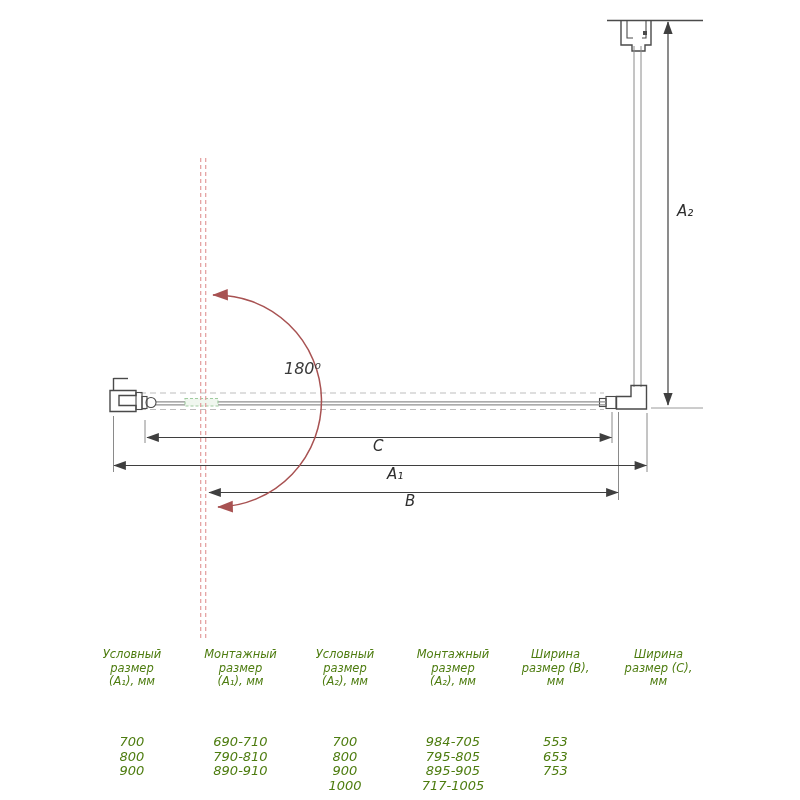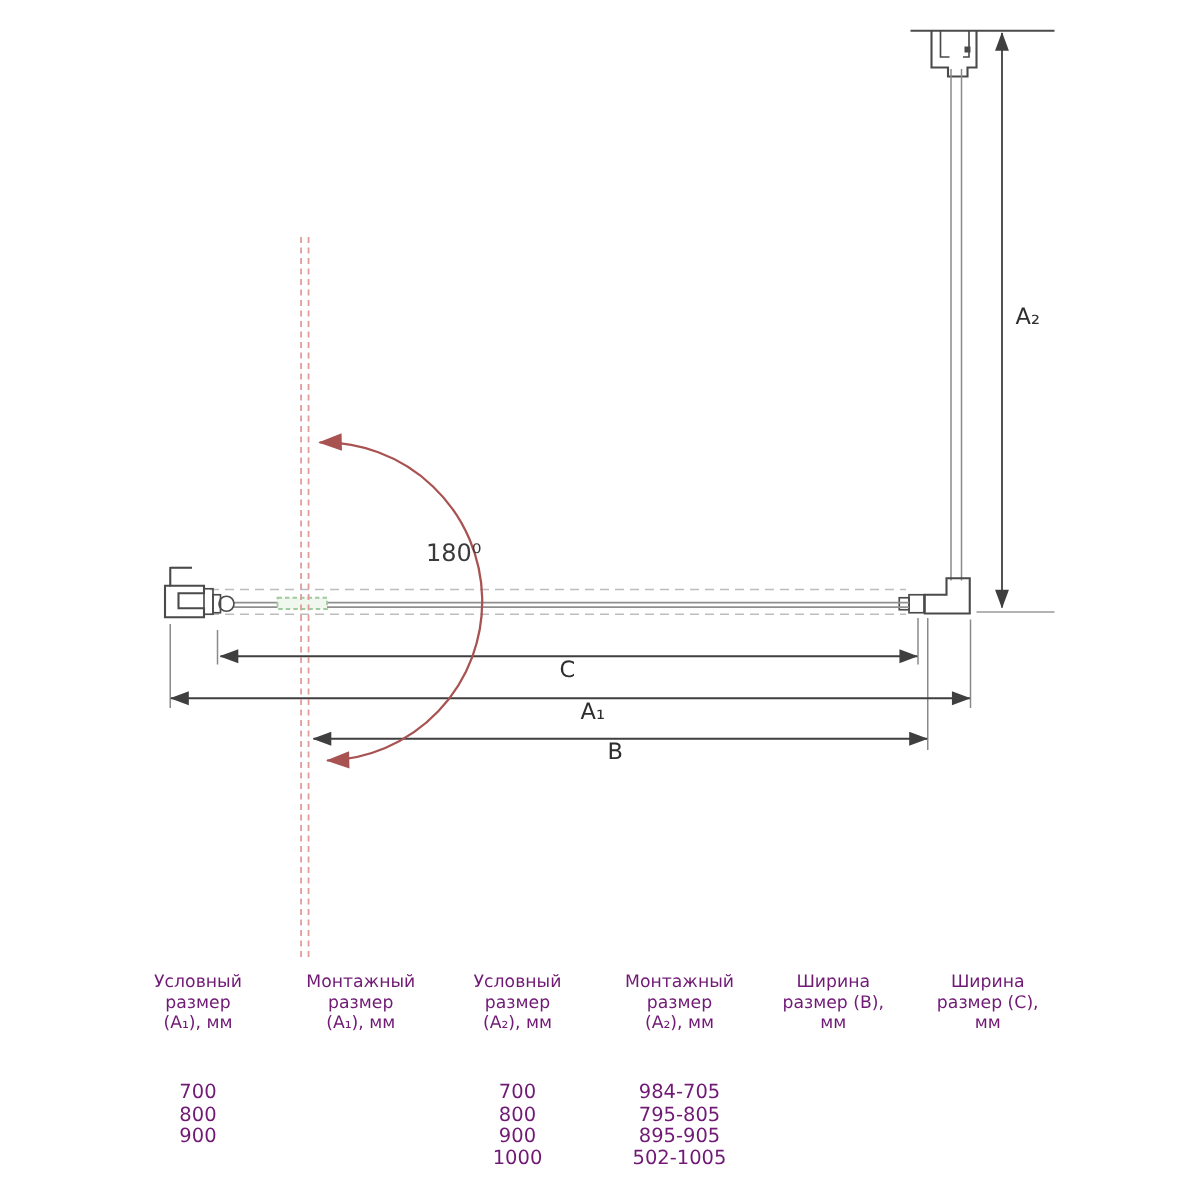--- a/index.html
+++ b/index.html
@@ -1,22 +1,22 @@
 <!DOCTYPE html>
 <html><head>
 <meta charset="utf-8">
 <style>
   html,body{margin:0;padding:0;background:#ffffff;}
   body{width:800px;height:800px;font-family:"DejaVu Sans",sans-serif;}
-  .stage{position:relative;width:800px;height:800px;background:#fff;overflow:hidden;}
+  .stage{position:relative;width:800px;height:800px;background:#fff;overflow:hidden;font-style:italic;}
   .stage svg{position:absolute;top:0;left:0;}
-  .spec-table{position:absolute;top:0;left:0;width:641px;height:800px;color:#701a75;}
+  .spec-table{position:absolute;top:0;left:0;width:641px;height:800px;color:#4d7c0f;}
   .col{position:absolute;top:648px;text-align:center;}
   .hdr{font-size:11.5px;line-height:13.5px;height:44px;font-weight:500;}
-  .vals{margin-top:30px;font-size:13px;line-height:14.5px;}
+  .vals{margin-top:43px;font-size:13px;line-height:14.5px;}
   .dimtext{font-size:15px;fill:#2e2e2e;font-family:"DejaVu Sans",sans-serif;}
   .angletext{font-size:16px;fill:#3a3a3a;font-family:"DejaVu Sans",sans-serif;}
 </style>
 </head>
 <body>
 
 <div class="stage">
 
   <svg width="800" height="800" viewBox="0 0 800 800">
     <defs>
@@ -122,20 +122,25 @@
         <div>900</div>
       </div>
     </div>
 
     <div class="col" style="left:178px;width:125px">
       <div class="hdr">
         <div>Монтажный</div>
         <div>размер</div>
         <div>(A₁), мм</div>
       </div>
+      <div class="vals">
+        <div>690-710</div>
+        <div>790-810</div>
+        <div>890-910</div>
+      </div>
     </div>
 
     <div class="col" style="left:285px;width:120px">
       <div class="hdr">
         <div>Условный</div>
         <div>размер</div>
         <div>(A₂), мм</div>
       </div>
       <div class="vals">
         <div>700</div>
@@ -148,29 +153,34 @@
     <div class="col" style="left:388px;width:130px">
       <div class="hdr">
         <div>Монтажный</div>
         <div>размер</div>
         <div>(A₂), мм</div>
       </div>
       <div class="vals">
         <div>984-705</div>
         <div>795-805</div>
         <div>895-905</div>
-        <div>502-1005</div>
+        <div>717-1005</div>
       </div>
     </div>
 
     <div class="col" style="left:493px;width:125px">
       <div class="hdr">
         <div>Ширина</div>
         <div>размер (B),</div>
         <div>мм</div>
+      </div>
+      <div class="vals">
+        <div>553</div>
+        <div>653</div>
+        <div>753</div>
       </div>
     </div>
 
     <div class="col" style="left:596px;width:125px">
       <div class="hdr">
         <div>Ширина</div>
         <div>размер (C),</div>
         <div>мм</div>
       </div>
     </div>

